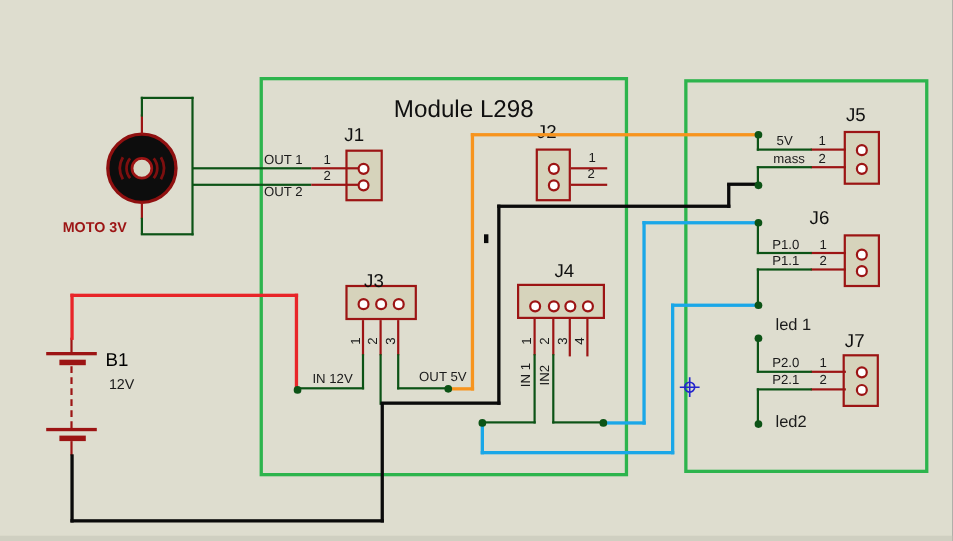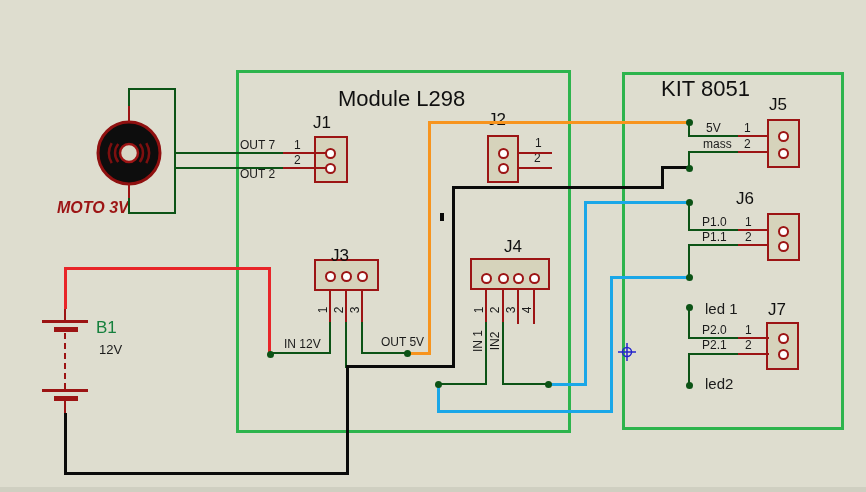--- a/index.html
+++ b/index.html
@@ -20,36 +20,35 @@
   .modbox{position:absolute;border:3px solid #2db44d;box-sizing:border-box;background:transparent;}
   .conn{position:absolute;background:#d6d3bb;border:2px solid #9c1414;box-sizing:border-box;}
   .pin{position:absolute;width:11px;height:11px;border-radius:50%;background:#fff;
        border:2.5px solid #9c1414;box-sizing:border-box;}
   .ttl{position:absolute;font-size:22px;color:#101010;white-space:nowrap;}
   .jname{position:absolute;font-size:17px;color:#101010;white-space:nowrap;}
   .lbl{position:absolute;font-size:12px;color:#1b1b1b;white-space:nowrap;line-height:12px;}
   .lbl15{position:absolute;font-size:15px;color:#1b1b1b;white-space:nowrap;line-height:15px;}
   .rlbl{position:absolute;font-size:12px;color:#1b1b1b;white-space:nowrap;line-height:12px;
         transform:translate(-50%,-50%) rotate(-90deg);}
-  .moto{position:absolute;font-size:16px;font-weight:bold;color:#9c1414;white-space:nowrap;font-style:italic;}
-  .bref{position:absolute;font-size:17px;color:#15803d;white-space:nowrap;}
+  .moto{position:absolute;font-size:13px;font-weight:bold;color:#9c1414;white-space:nowrap;}
+  .bref{position:absolute;font-size:17px;color:#000000;white-space:nowrap;}
   .bval{position:absolute;font-size:13px;color:#1b1b1b;white-space:nowrap;}
   .dash{position:absolute;border-left:2px dashed #9c1414;width:0;}
   .edge{position:absolute;left:0;bottom:0;width:866px;height:5px;background:#cfcfc1;}
 </style>
 </head>
 <body>
 
 <div id="canvas">
 
   <div class="modbox" style="left:236px;top:70px;width:335px;height:363px"></div>
   <div class="modbox" style="left:622px;top:72px;width:222px;height:358px"></div>
 
-  <div class="ttl" style="left:338px;top:86px">Module L298</div>
-  <div class="ttl" style="left:661px;top:76px">KIT 8051</div>
+  <div class="ttl" style="left:358px;top:86px">Module L298</div>
 
   <svg class="abs" style="left:94px;top:118px" width="70" height="70">
     <circle cx="35" cy="35" r="31" fill="#0d0d0d" stroke="#8f1010" stroke-width="3"></circle>
     <path d="M24.3,26 A14,14 0 0 0 24.3,44" fill="none" stroke="#7d0f0f" stroke-width="2.5"></path>
     <path d="M17.7,25 A20,20 0 0 0 17.7,45" fill="none" stroke="#7d0f0f" stroke-width="2.5"></path>
     <path d="M45.7,26 A14,14 0 0 1 45.7,44" fill="none" stroke="#7d0f0f" stroke-width="2.5"></path>
     <path d="M52.3,25 A20,20 0 0 1 52.3,45" fill="none" stroke="#7d0f0f" stroke-width="2.5"></path>
     <circle cx="35" cy="35" r="9" fill="#d8d7c6" stroke="#9c1414" stroke-width="2.5"></circle>
   </svg>
   <div class="moto" style="left:57px;top:199px">MOTO 3V</div>
@@ -67,21 +66,21 @@
   </div>
   <div class="bref" style="left:96px;top:318px">B1</div>
   <div class="bval" style="left:99px;top:342px">12V</div>
 
   <div class="conn" style="left:314px;top:136px;width:34px;height:47px"></div>
   <span class="pin" style="left:325px;top:148px"></span>
   <span class="pin" style="left:325px;top:163px"></span>
   <div class="jname" style="left:313px;top:113px">J1</div>
   <div class="lbl" style="left:294px;top:139px">1</div>
   <div class="lbl" style="left:294px;top:154px">2</div>
-  <div class="lbl" style="left:240px;top:139px">OUT 7</div>
+  <div class="lbl" style="left:240px;top:139px">OUT 1</div>
   <div class="lbl" style="left:240px;top:168px">OUT 2</div>
 
   <div class="conn" style="left:487px;top:135px;width:32px;height:48px"></div>
   <span class="pin" style="left:498px;top:148px"></span>
   <span class="pin" style="left:498px;top:163px"></span>
   <div class="jname" style="left:488px;top:110px">J2</div>
   <div class="lbl" style="left:535px;top:137px">1</div>
   <div class="lbl" style="left:534px;top:152px">2</div>
   <i class="w dkr" style="left:519px;top:152px;width:33px;height:2px"></i>
   <i class="w dkr" style="left:519px;top:167px;width:33px;height:2px"></i>
@@ -142,21 +141,21 @@
   <div class="conn" style="left:766px;top:322px;width:33px;height:48px"></div>
   <span class="pin" style="left:778px;top:333px"></span>
   <span class="pin" style="left:778px;top:349px"></span>
   <div class="jname" style="left:768px;top:300px">J7</div>
   <div class="lbl" style="left:702px;top:324px">P2.0</div>
   <div class="lbl" style="left:745px;top:324px">1</div>
   <div class="lbl" style="left:702px;top:339px">P2.1</div>
   <div class="lbl" style="left:745px;top:339px">2</div>
   <i class="w dkr" style="left:737px;top:337px;width:32px;height:2px"></i>
   <i class="w dkr" style="left:737px;top:353px;width:32px;height:2px"></i>
-  <div class="lbl15" style="left:705px;top:301px">led 1</div>
+  <div class="lbl15" style="left:705px;top:288px">led 1</div>
   <div class="lbl15" style="left:705px;top:376px">led2</div>
 
   <i class="w grn" style="left:128px;top:88px;width:2px;height:18px"></i>
   <i class="w grn" style="left:128px;top:88px;width:48px;height:2px"></i>
   <i class="w grn" style="left:174px;top:88px;width:2px;height:126px"></i>
   <i class="w grn" style="left:128px;top:212px;width:48px;height:2px"></i>
   <i class="w grn" style="left:128px;top:198px;width:2px;height:15px"></i>
   <i class="w grn" style="left:175px;top:152px;width:108px;height:2px"></i>
   <i class="w grn" style="left:175px;top:167px;width:108px;height:2px"></i>
   <i class="w dkr" style="left:283px;top:152px;width:43px;height:2px"></i>

